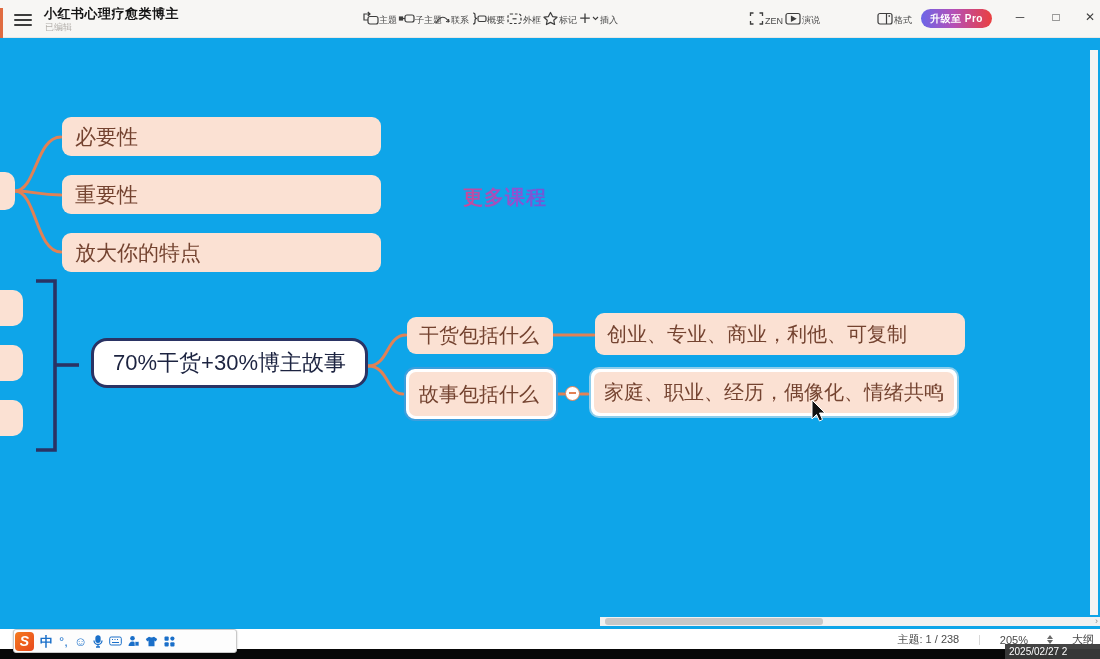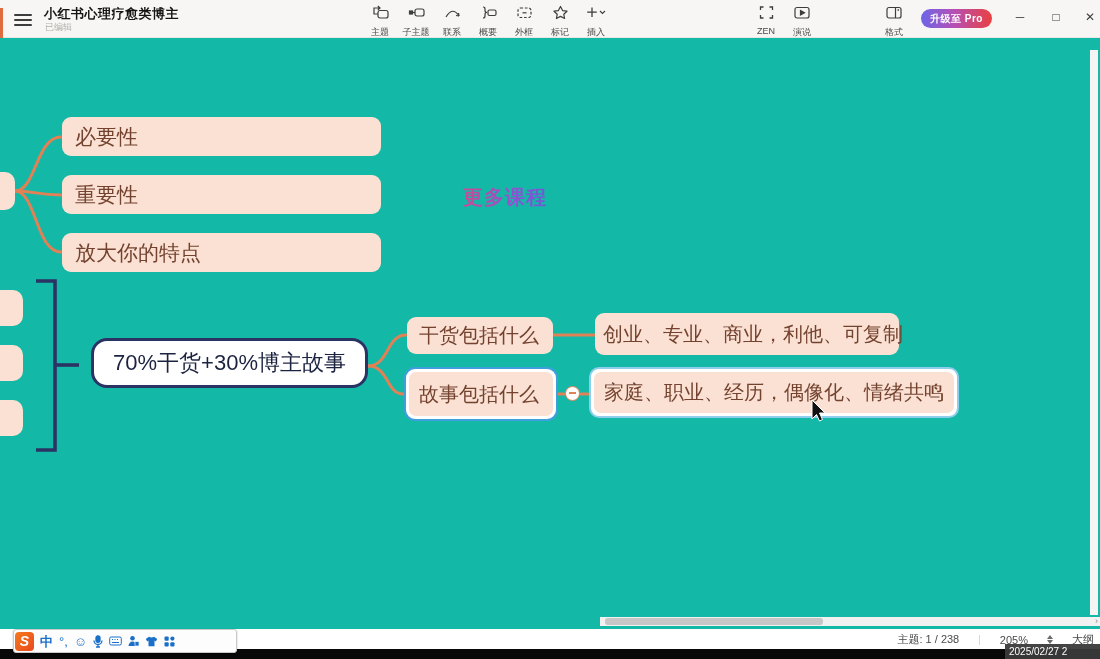--- a/index.html
+++ b/index.html
@@ -11,58 +11,58 @@
   .titlebar { position:absolute; left:0; top:0; width:1100px; height:38px;
     background:#f7f6f4; border-bottom:1px solid #e9e7e4; z-index:4; }
   .edge-sliver { position:absolute; left:0; top:8px; width:3px; height:30px; background:#e06b40; }
   .hamburger { position:absolute; left:14px; top:11px; width:18px; height:16px; cursor:pointer; }
   .hamburger span { display:block; height:2px; background:#3c3c3c; margin:3px 0; border-radius:1px; }
   .doc-title { position:absolute; left:44px; top:5px; font-size:13px; font-weight:bold; color:#141414; letter-spacing:.5px; }
   .doc-status { position:absolute; left:45px; top:21px; font-size:9px; color:#b3afab; }
 
   .tb-group { position:absolute; top:3px; display:flex; }
   .tb-center { left:362px; }
-  .tb-item { width:36px; height:33px; display:flex; flex-direction:column; align-items:center;
+  .tb-item { width:36px; height:33px; display:flex; align-items:center;
     justify-content:flex-start; cursor:pointer; border-radius:4px; }
   .tb-item svg { margin-top:2px; }
   .tb-label { font-size:9px; color:#4a4a4a; margin-top:2px; white-space:nowrap; }
   .tb-zen   { left:748px; } .tb-present { left:784px; } .tb-format { left:876px; }
 
   .pro-btn { position:absolute; left:921px; top:9px; width:71px; height:19px; border-radius:10px;
     background:linear-gradient(90deg,#6b66e8 0%,#b450b8 45%,#ea4040 100%);
     color:#fff; font-size:10px; font-weight:bold; display:flex; align-items:center; justify-content:center;
     cursor:pointer; letter-spacing:.5px; }
 
   .win-btn { position:absolute; top:4px; width:26px; height:26px; display:flex; align-items:center;
     justify-content:center; font-size:12px; color:#3e3e3e; cursor:pointer; }
   .win-min { left:1007px; } .win-max { left:1043px; } .win-close { left:1077px; }
 
   
-  .canvas { position:absolute; left:0; top:38px; width:1100px; height:592px; background:#14b8a6; }
+  .canvas { position:absolute; left:0; top:38px; width:1100px; height:592px; background:#0ea5e9; }
   .connectors { position:absolute; left:0; top:0; z-index:1; pointer-events:none; }
 
   .node { position:absolute; z-index:2; display:flex; align-items:center;
     background:#fbe1d3; color:#744330; border-radius:9px; font-size:21px; }
   .node .txt { padding-left:13px; white-space:nowrap; }
 
   .n-branch { left:62px; width:319px; height:39px; }
   .n-b0 { top:79px; }  .n-b1 { top:137px; }  .n-b2 { top:195px; }
 
   .sliver { position:absolute; left:0; background:#fbe1d3; border-radius:0 10px 10px 0; z-index:2; }
   .sl-parent { top:134px; width:15px; height:38px; }
   .sl-s0 { top:252px; width:23px; height:36px; }
   .sl-s1 { top:307px; width:23px; height:36px; }
   .sl-s2 { top:362px; width:23px; height:36px; }
 
   .n-central { position:absolute; left:91px; top:300px; width:277px; height:50px; z-index:2;
     background:#fff; border:3px solid #2a3364; border-radius:16px; color:#1c2340;
     font-size:22px; font-weight:500; display:flex; align-items:center; justify-content:center; white-space:nowrap; }
 
   .n-sub1 { left:407px; top:279px; width:146px; height:37px; font-size:20px; }
-  .n-det1 { left:595px; top:275px; width:304px; height:42px; font-size:20px;justify-content:center; }
+  .n-det1 { left:595px; top:275px; width:370px; height:42px; font-size:20px; }
   .n-det1 .txt, .n-sub1 .txt { padding-left:12px; }
 
   .sel-wrap { position:absolute; z-index:2; background:#fff; border:2.5px solid #3f9edc;
     border-radius:11px; padding:3px; display:flex; }
   .sel-sub2 { left:404px; top:329px; width:154px; height:54px; }
   .lightwrap { position:absolute; z-index:2; background:#fff; border:2px solid #8ecdeb;
     border-radius:10px; padding:3px; display:flex; }
   .wr-det2 { left:589px; top:329px; width:370px; height:51px; }
   .inner-node { flex:1; background:#fbe1d3; border-radius:7px; color:#744330;
     display:flex; align-items:center; font-size:20px; }

